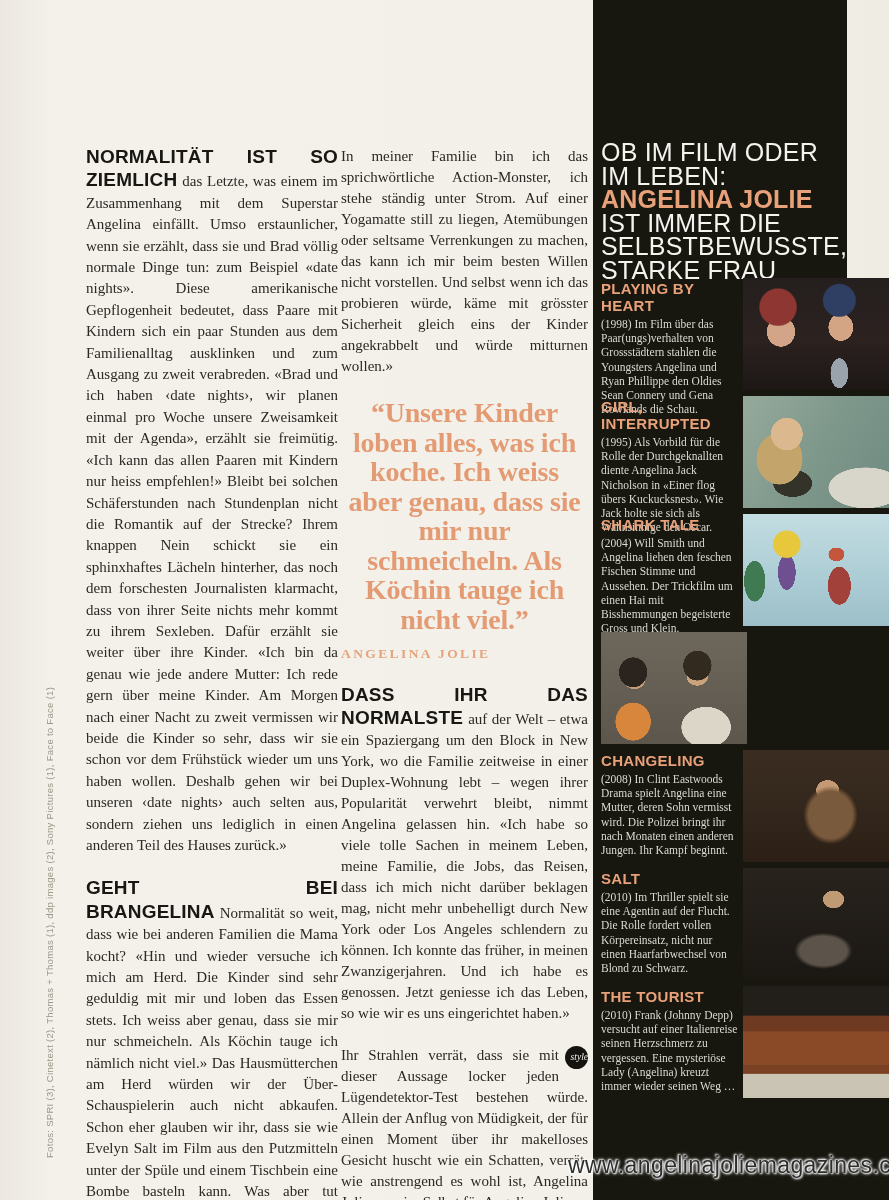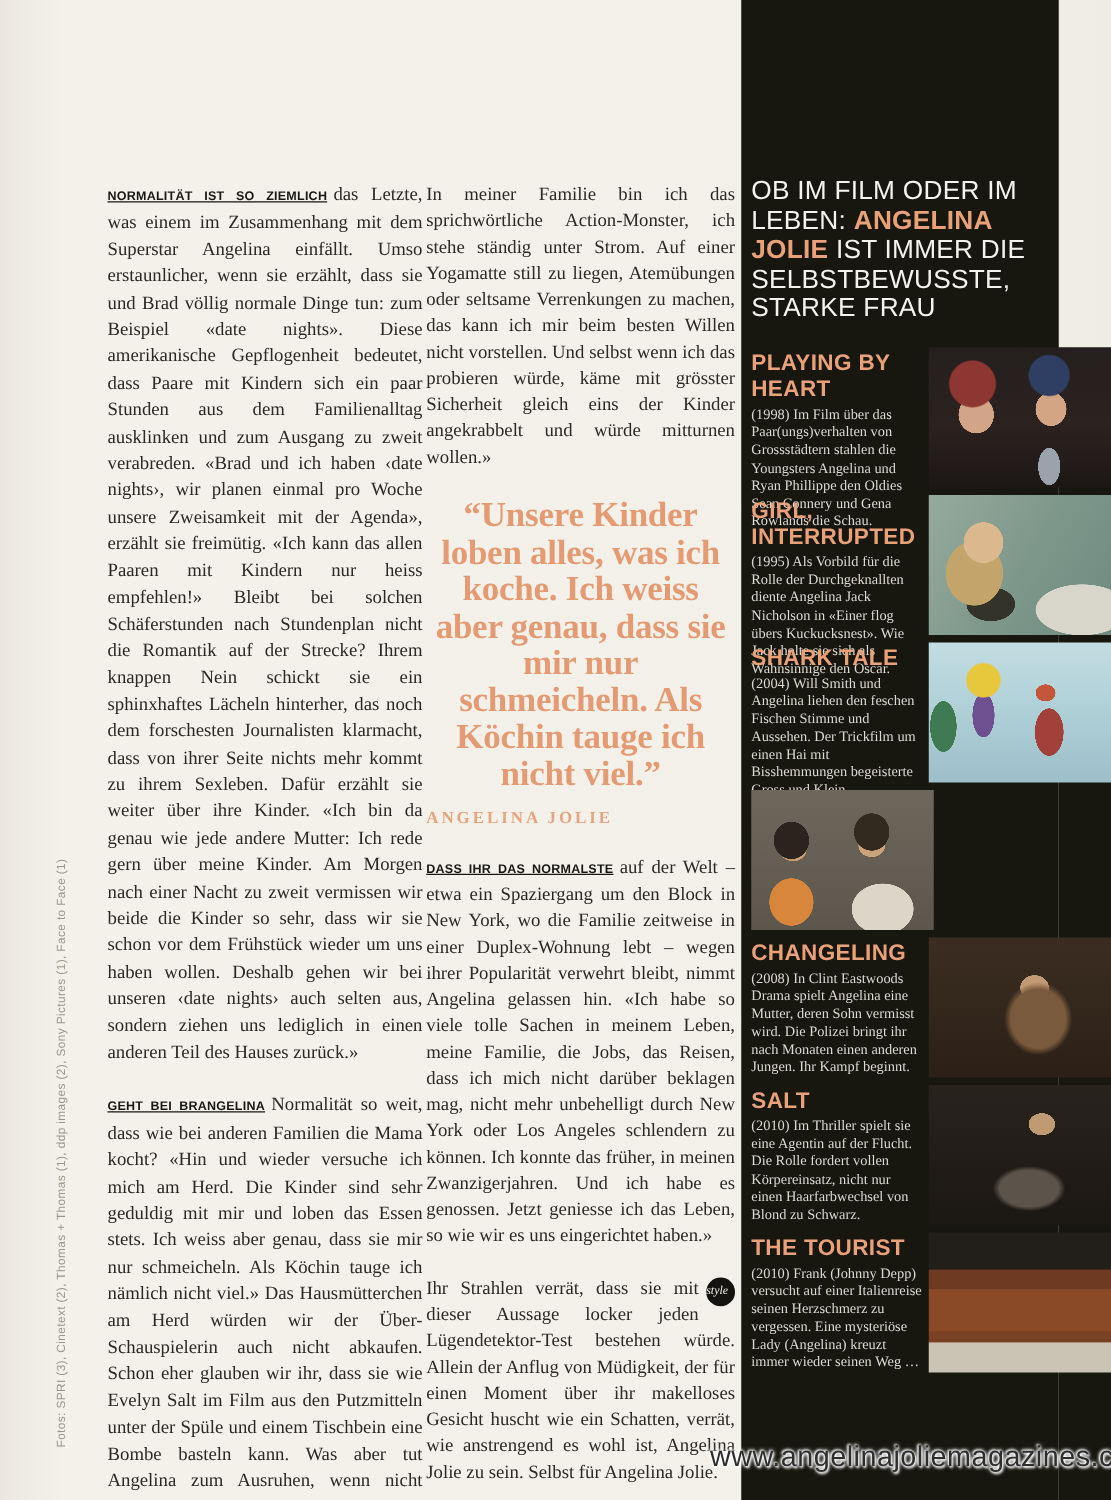--- a/index.html
+++ b/index.html
@@ -24,63 +24,62 @@
   .col1 { position:absolute; left:86px;  top:146px; width:252px; }
   .col2 { position:absolute; left:341px; top:146px; width:247px; }
 
   p.body {
     margin:0 0 21px 0;
     font-size:15px; line-height:21.4px; text-align:justify;
   }
   .col2 p.body { line-height:21px; }
   .lead {
     font-family:"Liberation Sans", sans-serif; font-weight:bold;
-    font-size:10px; letter-spacing:0.2px; color:#181713;
+    font-size:19px; letter-spacing:0.2px; color:#181713;
     margin-right:5px;
-    text-decoration:underline;
   }
 
   .pull-quote {
     margin:16px 0 0 0;
     font-weight:bold; font-size:28px; line-height:29.5px;
     color:#e49b73; letter-spacing:-0.2px; text-align:center;
   }
   .quote-attr {
     margin:12px 0 22px 0;
     font-weight:bold; font-size:13.5px; letter-spacing:2.4px;
     color:#e5a47d;
   }
 
   .style-logo {
     float:right; width:23px; height:23px; margin:1px 0 0 6px;
     border-radius:50%; background:#14130f; color:#f3f1ea;
-    font-style:italic; font-size:9.5px; line-height:23px; text-align:left;
+    font-style:italic; font-size:9.5px; line-height:23px; text-align:right;
     font-family:"Liberation Serif", serif;
   }
 
   
   .sb-black-main { position:absolute; left:593px; top:0;     width:254px; height:1200px; background:#17160f; }
   .sb-black-ext  { position:absolute; left:847px; top:278px; width:42px;  height:922px;  background:#17160f; }
 
   .sb-header {
     position:absolute; left:601px; top:141px; width:240px;
     font-family:"Liberation Sans", sans-serif;
-    font-size:21px; line-height:23.5px; letter-spacing:0.2px;
+    font-size:25px; line-height:23.5px; letter-spacing:0.2px;
     color:#f4f3ee;
   }
   .sb-header .hl { color:#e8a179; font-weight:bold; }
 
   .films { position:absolute; left:601px; top:278px; width:288px; }
   .film  { display:flex; height:118px; }
   .film-text {
     width:142px; box-sizing:border-box; padding-right:4px;
     font-family:"Liberation Sans", sans-serif;
   }
   .film-title {
-    font-size:18px; font-weight:bold; letter-spacing:0.3px;
+    font-size:15px; font-weight:bold; letter-spacing:0.3px;
     color:#e8a179; margin:0 0 3px 0; padding-top:2px;
   }
   .film-desc  { font-size:11.5px; line-height:14.2px; color:#dcdad2;font-family:Liberation Serif, serif; }
   .film-thumb { width:146px; height:112px; flex:none; }
 
   
   .t1 { background:
     radial-gradient(circle at 24% 26%, #8e3631 0 13%, rgba(142,54,49,0) 14%),
     radial-gradient(ellipse 16% 22% at 26% 48%, #d2a488 0 60%, rgba(0,0,0,0) 61%),
     radial-gradient(circle at 66% 20%, #2e3f63 0 12%, rgba(46,63,99,0) 13%),

